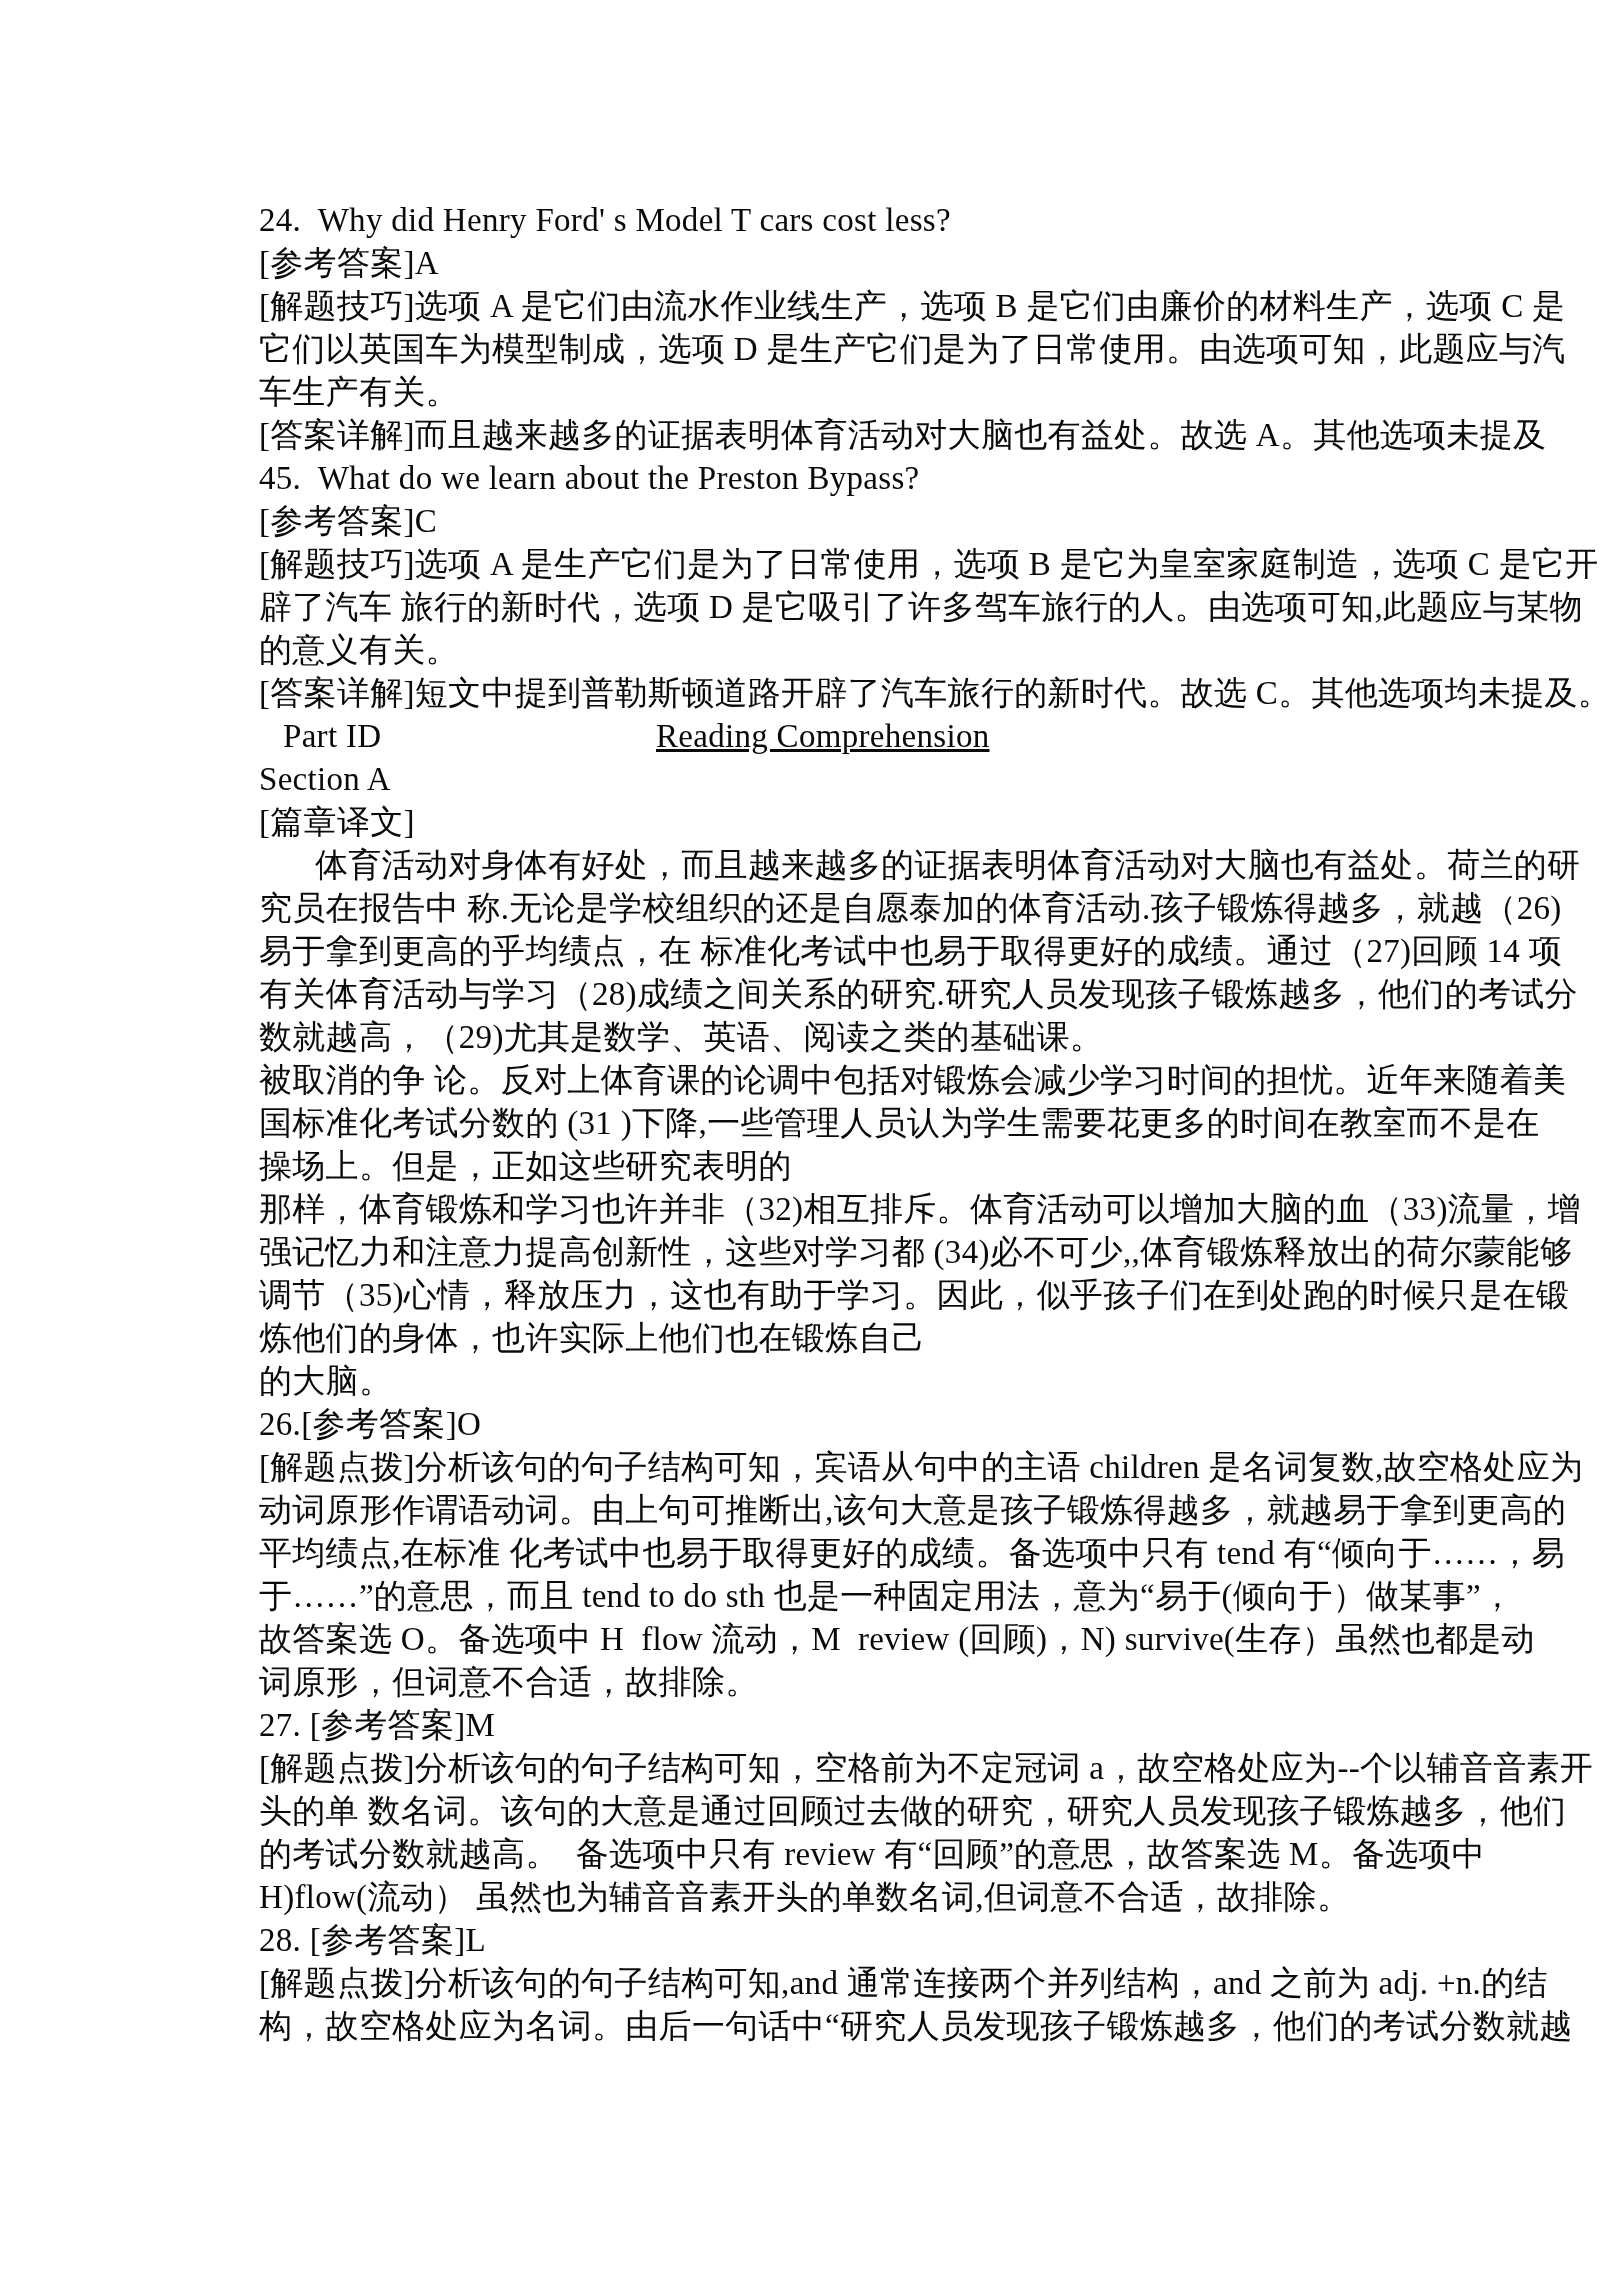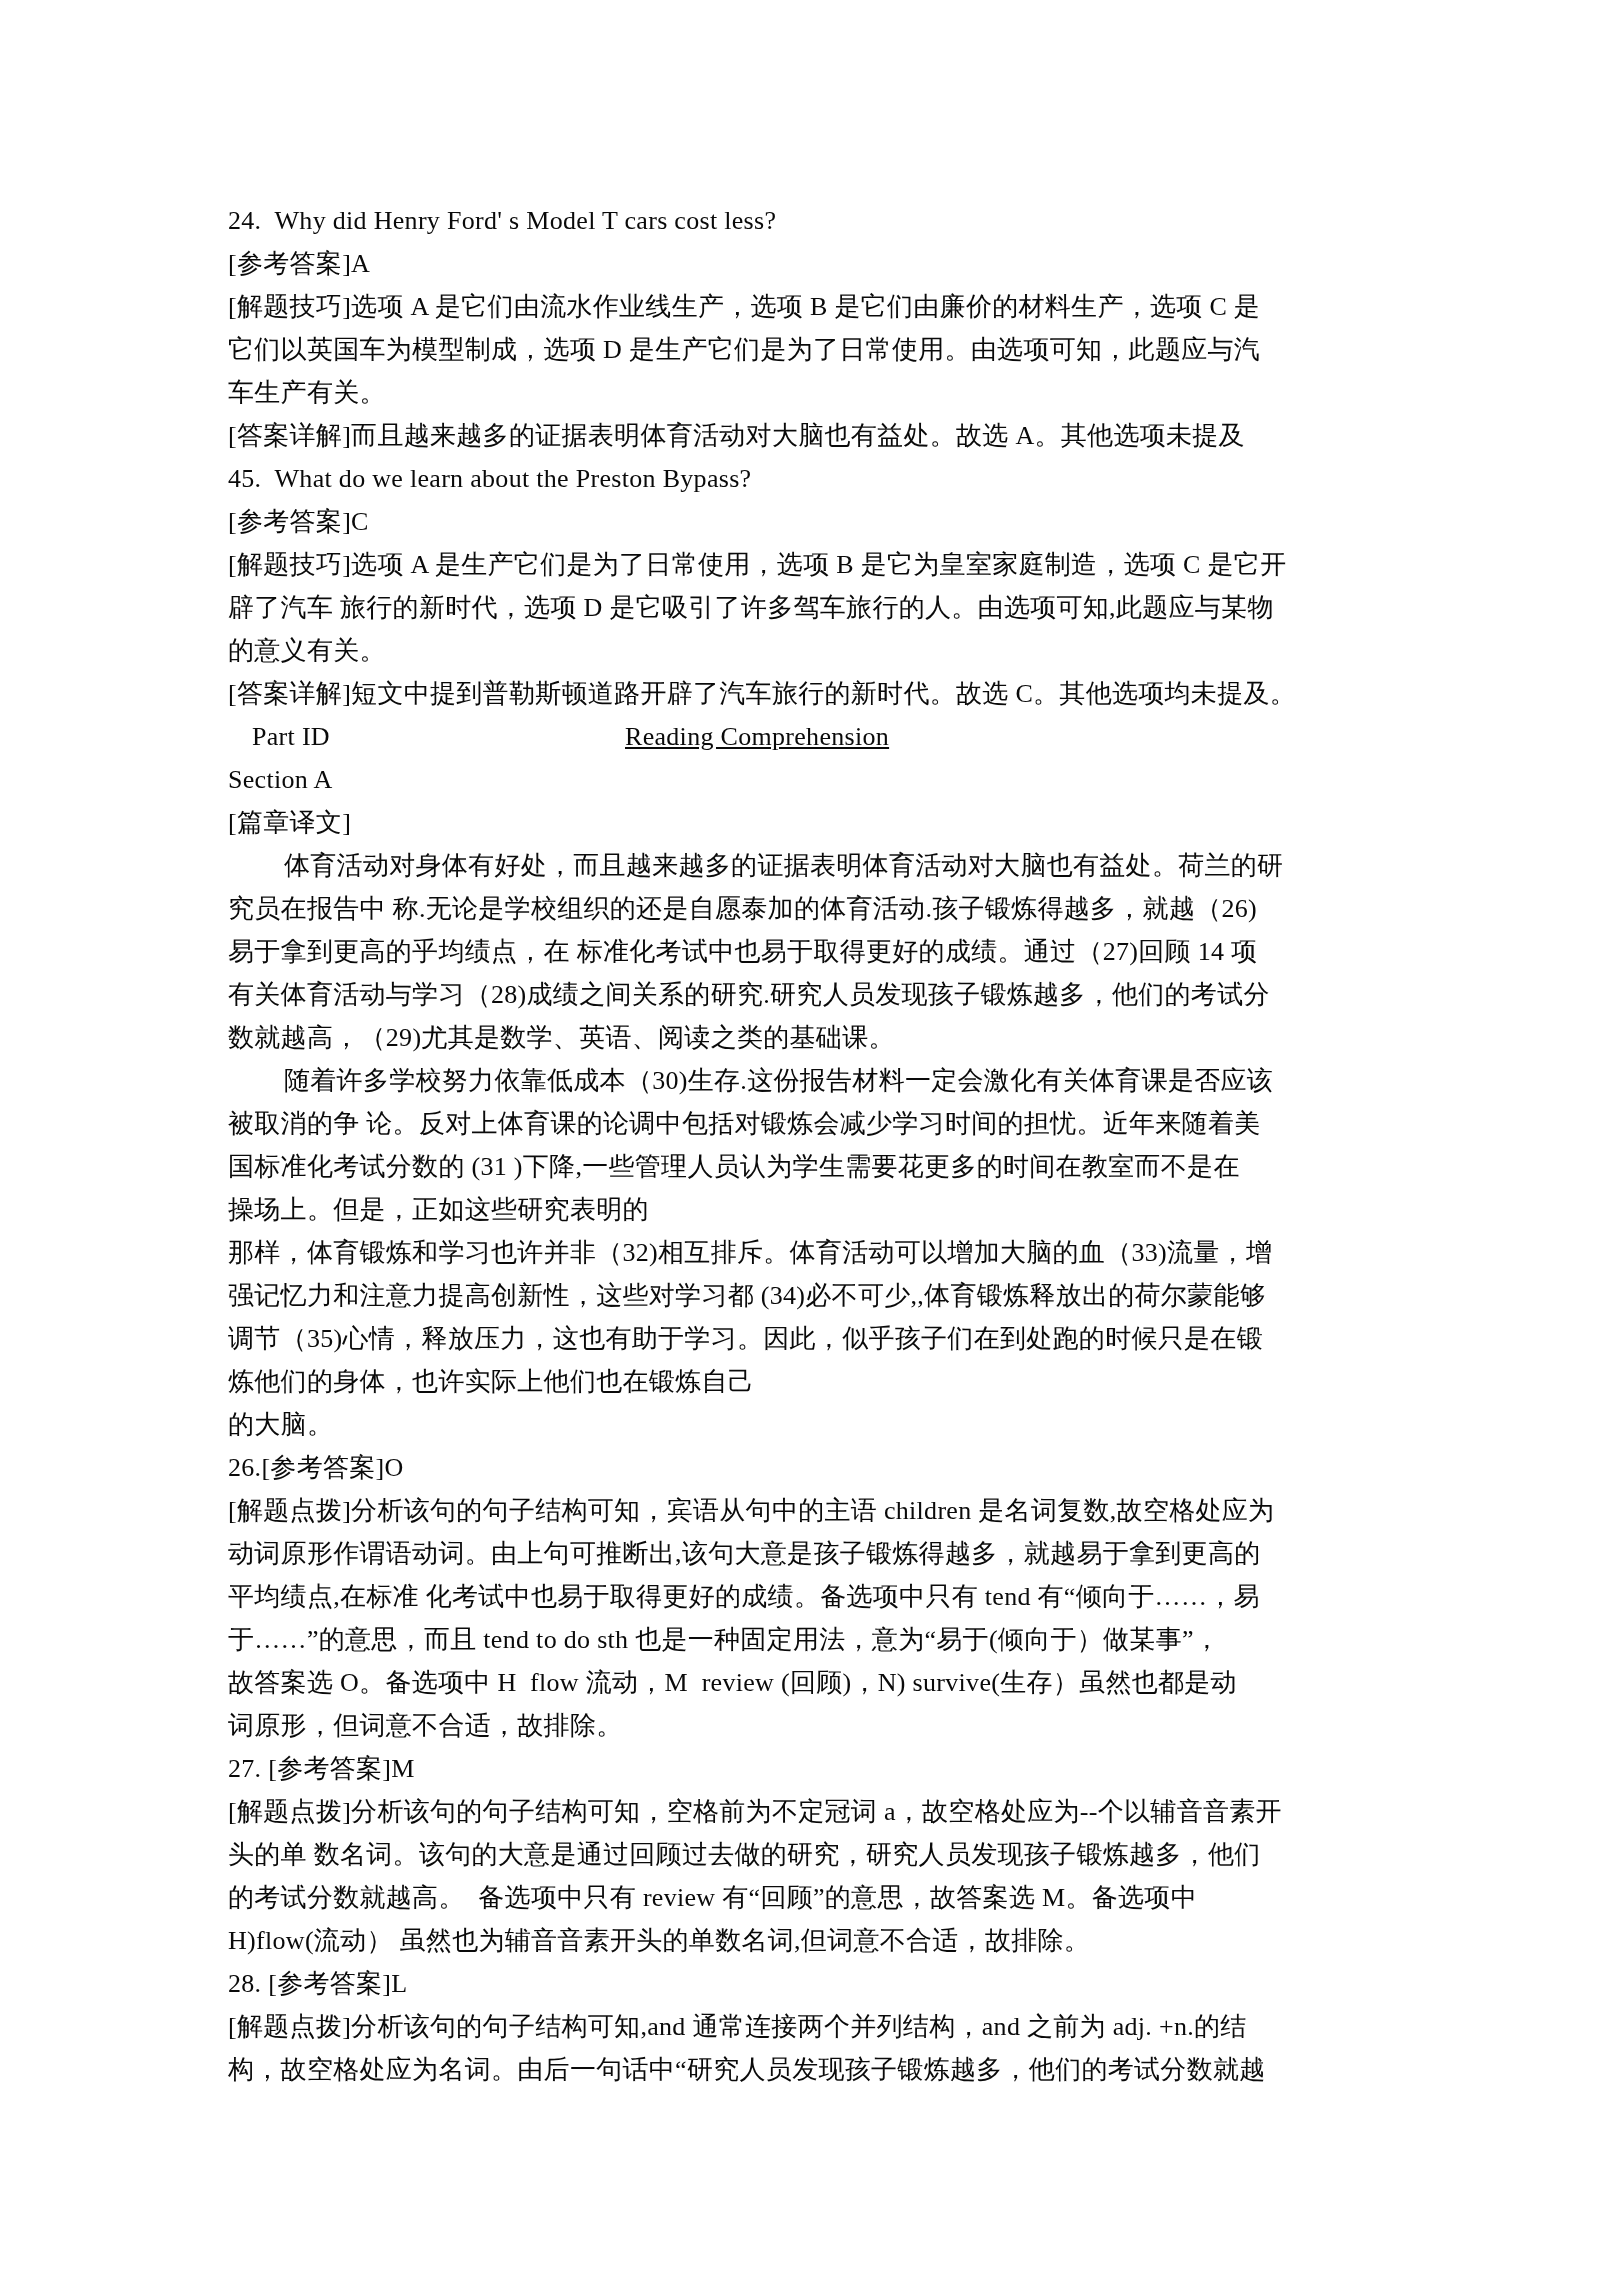--- a/index.html
+++ b/index.html
@@ -11,24 +11,24 @@
     position: relative;
     width: 1621px;
     height: 2293px;
     background: #ffffff;
     overflow: hidden;
     font-family: "Liberation Serif", "DejaVu Serif", serif;
     color: #0a0a0a;
   }
   .textblock {
     position: absolute;
-    left: 228px;
+    left: 259px;
     top: 199px;
     width: 1235px;
-    font-size: 26px;
+    font-size: 33px;
     line-height: 43px;
   }
   .line {
     white-space: pre;
     height: 43px;
     position: relative;
     letter-spacing: 0.3px;
   }
   .line.indent {
     padding-left: 56px;
@@ -62,21 +62,20 @@
       <div class="line">的意义有关。</div>
       <div class="line">[答案详解]短文中提到普勒斯顿道路开辟了汽车旅行的新时代。故选 C。其他选项均未提及。</div>
       <div class="line"><span class="part-left">Part ID</span><span class="part-right">Reading Comprehension</span></div>
       <div class="line">Section A</div>
       <div class="line">[篇章译文]</div>
       <div class="line indent">体育活动对身体有好处，而且越来越多的证据表明体育活动对大脑也有益处。荷兰的研</div>
       <div class="line">究员在报告中 称.无论是学校组织的还是自愿泰加的体育活动.孩子锻炼得越多，就越（26)</div>
       <div class="line">易于拿到更高的乎均绩点，在 标准化考试中也易于取得更好的成绩。通过（27)回顾 14 项</div>
       <div class="line">有关体育活动与学习（28)成绩之间关系的研究.研究人员发现孩子锻炼越多，他们的考试分</div>
       <div class="line">数就越高，（29)尤其是数学、英语、阅读之类的基础课。</div>
-      <div class="line indent">随着许多学校努力依靠低成本（30)生存.这份报告材料一定会激化有关体育课是否应该</div>
       <div class="line">被取消的争 论。反对上体育课的论调中包括对锻炼会减少学习时间的担忧。近年来随着美</div>
       <div class="line">国标准化考试分数的 (31 )下降,一些管理人员认为学生需要花更多的时间在教室而不是在</div>
       <div class="line">操场上。但是，正如这些研究表明的</div>
       <div class="line">那样，体育锻炼和学习也许并非（32)相互排斥。体育活动可以增加大脑的血（33)流量，增</div>
       <div class="line">强记忆力和注意力提高创新性，这些对学习都 (34)必不可少,,体育锻炼释放出的荷尔蒙能够</div>
       <div class="line">调节（35)心情，释放压力，这也有助于学习。因此，似乎孩子们在到处跑的时候只是在锻</div>
       <div class="line">炼他们的身体，也许实际上他们也在锻炼自己</div>
       <div class="line">的大脑。</div>
       <div class="line">26.[参考答案]O</div>
       <div class="line">[解题点拨]分析该句的句子结构可知，宾语从句中的主语 children 是名词复数,故空格处应为</div>

